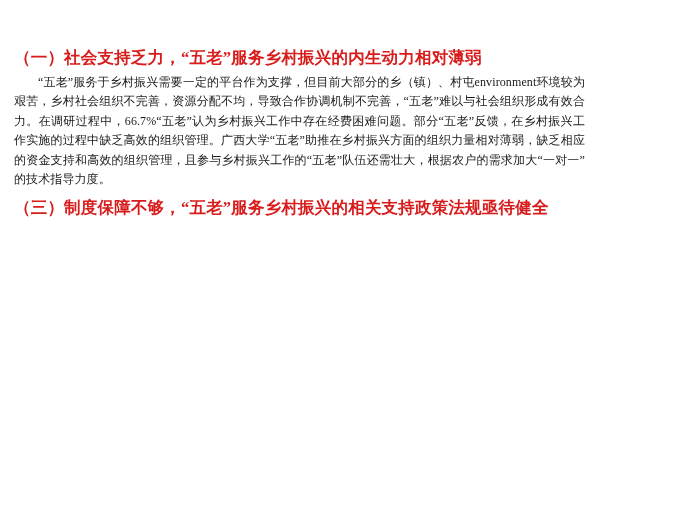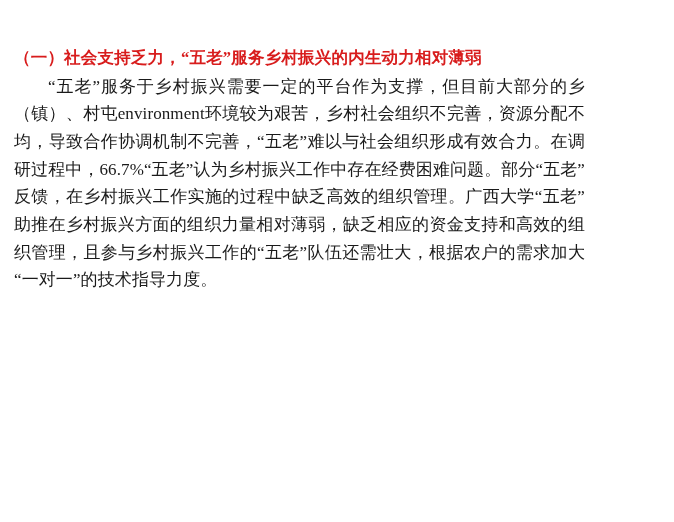--- a/index.html
+++ b/index.html
@@ -26,35 +26,36 @@
     color: #d81c1c;
     font-weight: bold;
     font-size: 16.5px;
     line-height: 1.55;
     margin: 5px 0 2px 0;
     letter-spacing: 0.2px;
     text-align: justify;
     text-justify: inter-ideograph;
   }
   .para {
-    font-size: 17px;
+    font-size: 12px;
     line-height: 1.63;
     margin: 0 0 1px 0;
     text-align: justify;
     text-justify: inter-ideograph;
     text-indent: 2em;
     letter-spacing: 0.1px;
   }
   .para.first-block {
     margin-top: 2px;
   }
 </style>
 </head>
 <body>
 
 <div class="page">
 
   <h2 class="heading">（一）社会支持乏力，“五老”服务乡村振兴的内生动力相对薄弱</h2>
   <p class="para first-block">“五老”服务于乡村振兴需要一定的平台作为支撑，但目前大部分的乡（镇）、村屯environment环境较为艰苦，乡村社会组织不完善，资源分配不均，导致合作协调机制不完善，“五老”难以与社会组织形成有效合力。在调研过程中，66.7%“五老”认为乡村振兴工作中存在经费困难问题。部分“五老”反馈，在乡村振兴工作实施的过程中缺乏高效的组织管理。广西大学“五老”助推在乡村振兴方面的组织力量相对薄弱，缺乏相应的资金支持和高效的组织管理，且参与乡村振兴工作的“五老”队伍还需壮大，根据农户的需求加大“一对一”的技术指导力度。</p>
 
 
+  <h2 class="heading">（三）制度保障不够，“五老”服务乡村振兴的相关支持政策法规亟待健全</h2>
 
 </div>
 
 </body></html>

